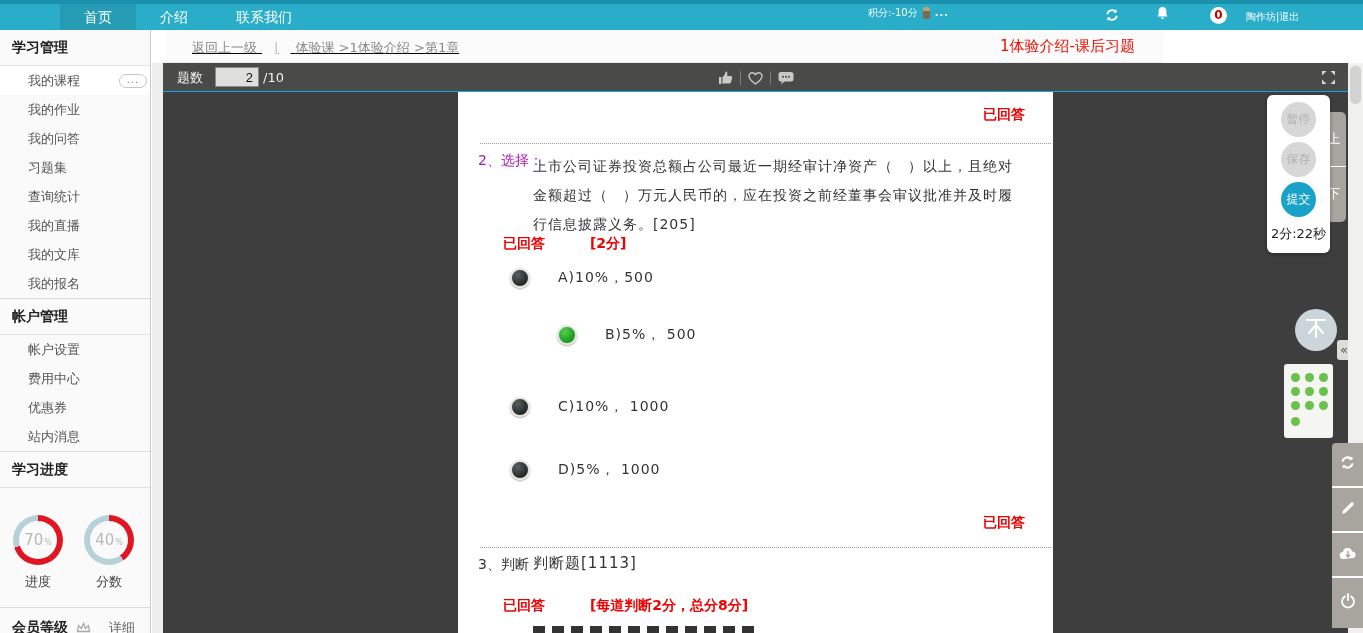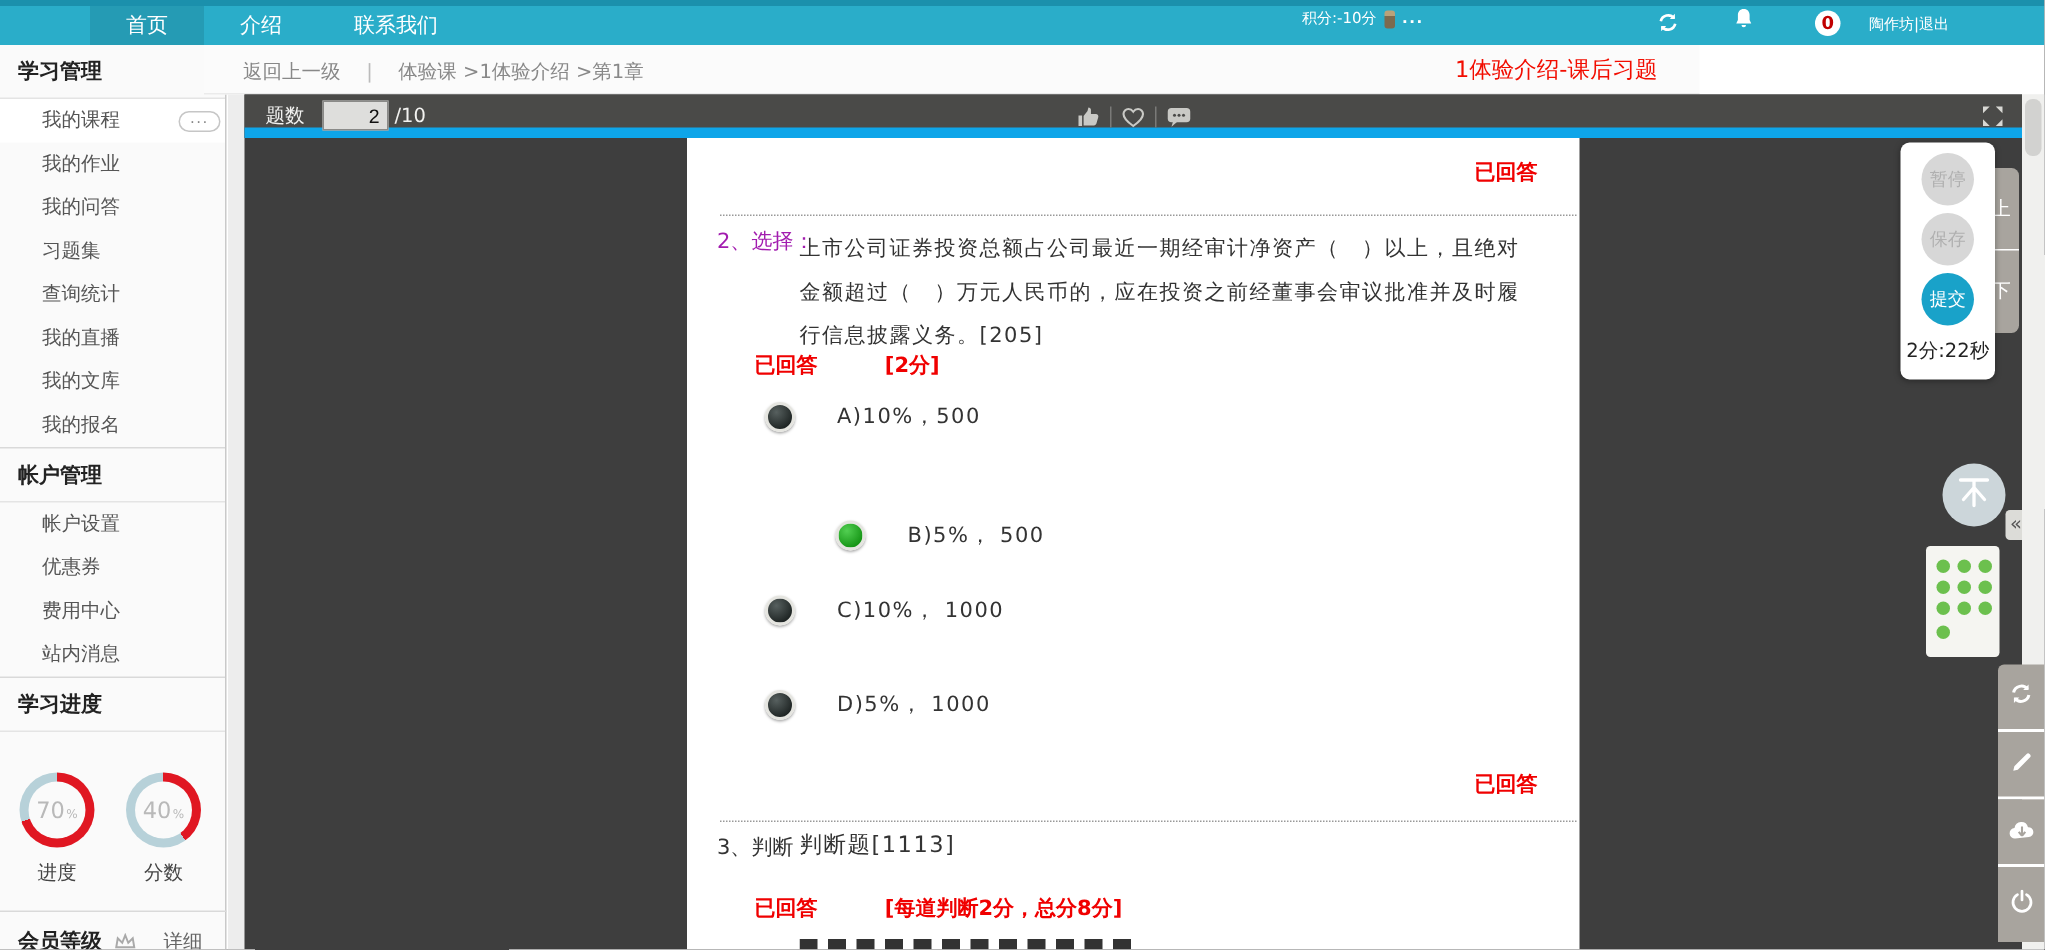--- a/index.html
+++ b/index.html
@@ -43,33 +43,33 @@
   .ring .val { position:absolute; inset:0; z-index:1; display:flex; align-items:center;
                justify-content:center; color:#b9b9b9; font-size:15px; }
   .ring .pct { font-size:8px; margin-left:1px; margin-top:4px; }
   .ring-label { position:absolute; top:58px; width:50px; text-align:center; font-size:13px; color:#444; }
   .member-row { position:absolute; top:577px; left:0; width:151px; border-top:1px solid #d9d9d9;
                 padding:10px 0 0 12px; display:flex; align-items:center; gap:8px; }
   .member-label { font-size:14px; font-weight:bold; color:#222; }
   .member-detail { font-size:13px; color:#666; margin-left:10px; cursor:pointer; }
 
   
-  .crumbbar { position:absolute; top:30px; left:136px; width:997px; height:33px;
-              background:#fbfbfb; border-bottom:1px solid #ebebeb; line-height:33px; }
+  .crumbbar { position:absolute; top:30px; left:166px; width:997px; height:33px;
+              background:#fbfbfb; border-bottom:1px solid #ebebeb; line-height:33px;text-decoration:underline; }
   .crumb-back { margin-left:26px; font-size:13px; color:#888; cursor:pointer; }
   .crumb-sep { margin:0 12px; color:#bbb; font-size:13px; }
   .crumb-path { font-size:13px; color:#888; }
   .page-title { position:absolute; right:28px; top:0; font-size:15px; color:#f20d00; }
 
   .content-bg { position:absolute; top:63px; left:152px; width:1211px; height:570px; background:#ededed; }
 
   
   .stage { position:absolute; top:63px; left:163px; width:1185px; height:570px; background:#3e3e3e; }
   .qbar { position:absolute; top:0; left:0; width:100%; height:29px; background:#4a4a48;
-          border-bottom:7px solid #0ea5e9; color:#eee; }
+          border-bottom:1px solid #0ea5e9; color:#eee; }
   .qbar-label { position:absolute; left:14px; top:0; line-height:29px; font-size:13px; color:#f2f2f0; }
   .qbar-input { position:absolute; left:52px; top:4px; width:44px; height:20px; background:#dededc;
                 border:1px solid #8a8a88; font-size:13px; text-align:right; padding-right:5px; color:#111; }
   .qbar-total { position:absolute; left:100px; top:0; line-height:29px; font-size:13px; color:#f2f2f0; }
   .qbar-mid { position:absolute; left:50%; transform:translateX(-50%); top:0; height:29px;
               display:flex; align-items:center; gap:6px; }
   .qbar-mid .vsep { width:1px; height:14px; background:#7a7a78; }
   .qbar-fs { position:absolute; right:12px; top:7px; cursor:pointer; }
   .icon-btn { cursor:pointer; display:inline-flex; align-items:center; }
 
@@ -77,21 +77,21 @@
   .answered-top { position:absolute; top:14px; right:28px; color:#f00000; font-size:14px; font-weight:bold; }
   .dotline { position:absolute; left:22px; right:2px; border-top:1px dotted #999; }
   .dl1 { top:51px; } .dl2 { top:455px; }
   .qnum { position:absolute; left:20px; top:60px; font-size:14px; color:#a21caf; }
   .qtext { position:absolute; left:75px; top:60px; width:500px; font-size:14px; color:#333;
            line-height:29px; letter-spacing:1px; }
   .score-row { position:absolute; left:45px; color:#f00000; font-weight:bold; font-size:14px; }
   .sr1 { top:143px; } .sr2 { top:505px; }
   .score-val { margin-left:40px; }
   .option { position:absolute; left:52px; display:flex; align-items:center; gap:28px; cursor:pointer; }
-  .op1 { top:176px; } .op2 { top:255px;padding-left:47px; } .op3 { top:305px; } .op4 { top:368px; }
+  .op1 { top:176px; } .op2 { top:233px;padding-left:47px; } .op3 { top:305px; } .op4 { top:368px; }
   .radio { width:20px; height:20px; border-radius:50%; border:2px solid #e5e5e0;
            background:radial-gradient(circle at 35% 30%, #57605f 0%, #1f2524 75%);
            box-shadow:0 1px 2px rgba(0,0,0,.35); }
   .radio.sel { background:radial-gradient(circle at 35% 30%, #52cf52 0%, #119111 80%); }
   .opt-label { font-size:14px; color:#333; letter-spacing:1px; }
   .answered-bot { position:absolute; top:422px; right:28px; color:#f00000; font-size:14px; font-weight:bold; }
   .q3num { position:absolute; left:20px; top:464px; font-size:14px; color:#333; }
   .q3text { position:absolute; left:75px; top:462px; font-size:15px; color:#333; letter-spacing:1px; }
   .clip-row { position:absolute; left:75px; top:534px; width:340px; height:7px; overflow:hidden;
               display:flex; gap:7px; }
@@ -178,22 +178,22 @@
       <div class="sb-item">我的问答</div>
       <div class="sb-item">习题集</div>
       <div class="sb-item">查询统计</div>
       <div class="sb-item">我的直播</div>
       <div class="sb-item">我的文库</div>
       <div class="sb-item">我的报名</div>
     </div>
     <div class="sb-sec2">
       <div class="sb-header">帐户管理</div>
       <div class="sb-item">帐户设置</div>
+      <div class="sb-item">费用中心</div>
       <div class="sb-item">优惠券</div>
-      <div class="sb-item">费用中心</div>
       <div class="sb-item">站内消息</div>
     </div>
     <div class="sb-sec3">
       <div class="sb-header">学习进度</div>
     </div>
     <div class="rings">
       <div class="ring" style="left: 13px; --p: 70;">
         <span class="val">
             <span>70</span>
             <span class="pct">%</span>

